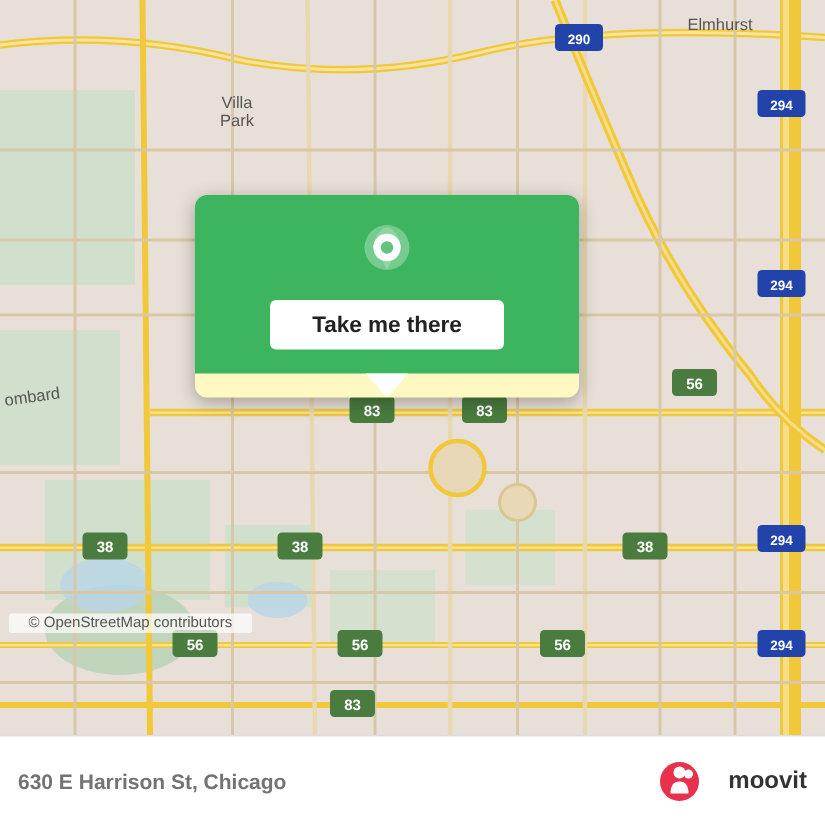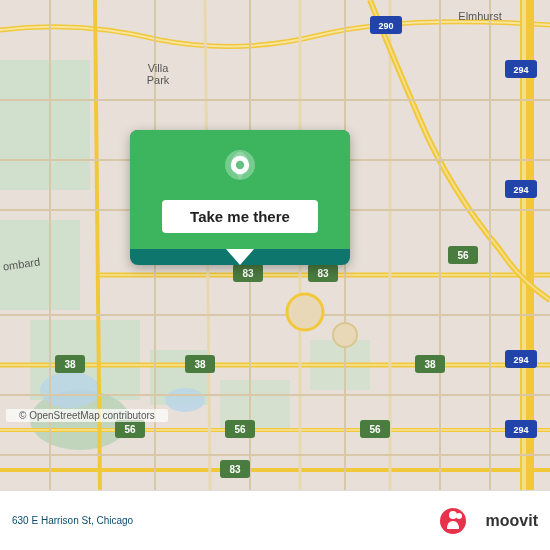--- a/index.html
+++ b/index.html
@@ -37,23 +37,23 @@
       height: 60px;
       background: #fff;
       display: flex;
       align-items: center;
       justify-content: space-between;
       padding: 0 12px;
       border-top: 1px solid #ddd;
     }
 
     .bottom-address {
-      font-size: 10px;
-      font-weight: 400;
-      color: #0c4a6e;
+      font-size: 14px;
+      font-weight: 700;
+      color: #737373;
     }
 
     .moovit-logo {
       display: flex;
       align-items: center;
       gap: 19px;
     }
 
     .moovit-logo-text {
       font-size: 16px;
@@ -76,22 +76,22 @@
       background: rgba(255,255,255,0.7);
       padding: 1px 13px;
       border-radius: 2px;
     }
 
     
     .map-popup {
       position: absolute;
       top: 130px;
       left: 130px;
-      width: 220px;
-      background: #0f766e;
+      width: 256px;
+      background: #fef9c3;
       border-radius: 8px;
       overflow: hidden;
       box-shadow: 0 3px 12px rgba(0,0,0,0.3);
     }
 
     .popup-green {
       background: #3cb55e;
       padding: 20px 0 16px 0;
       display: flex;
       flex-direction: column;

